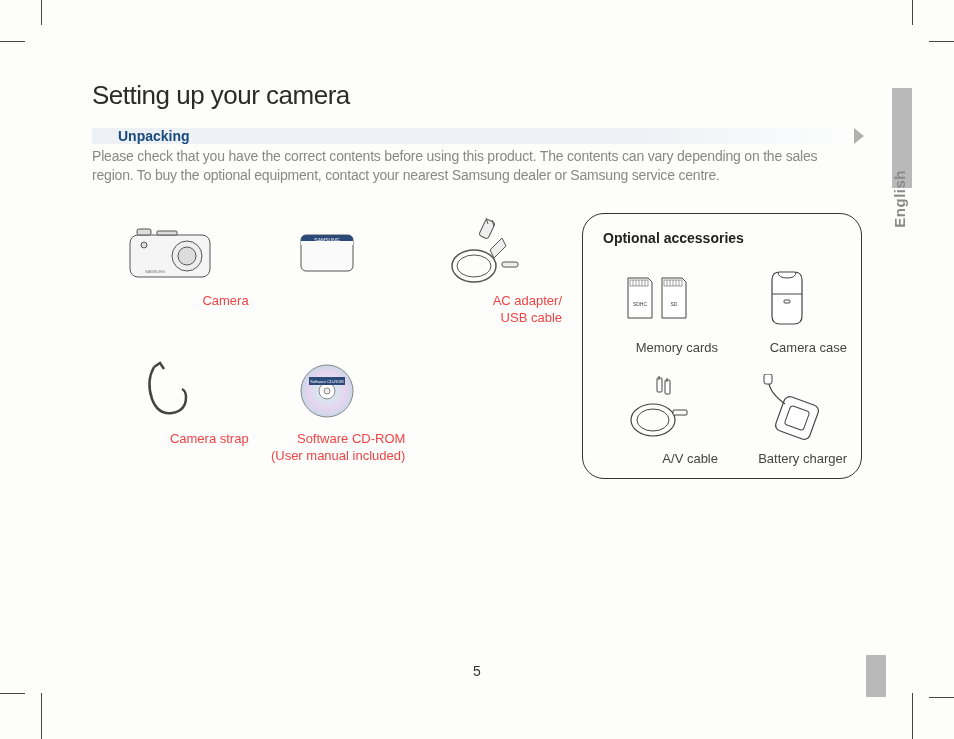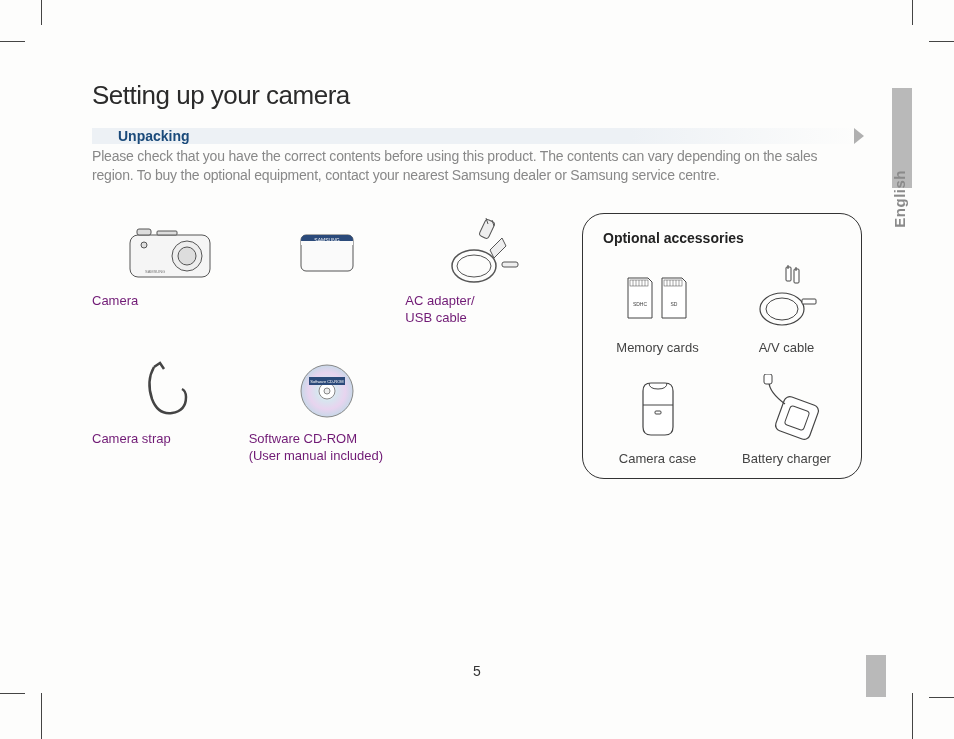--- a/index.html
+++ b/index.html
@@ -111,23 +111,23 @@
     display: flex;
     gap: 20px;
   }
   .included {
     flex: 1;
     display: grid;
     grid-template-columns: repeat(3, 1fr);
     gap: 10px 0;
   }
   .item {
-    text-align: left;
+    text-align: right;
     font-size: 13px;
-    color: #701a75;
+    color: #ef4444;
   }
   .item .icon-slot {
     height: 80px;
     display: flex;
     align-items: center;
     justify-content: center;
   }
   .item .cap {
     line-height: 1.3;
     min-height: 34px;
@@ -145,21 +145,21 @@
     color: #222;
     margin-bottom: 14px;
     padding-left: 6px;
   }
   .opt-grid {
     display: grid;
     grid-template-columns: 1fr 1fr;
     gap: 14px 8px;
   }
   .opt-item {
-    text-align: center;
+    text-align: right;
     font-size: 13px;
     color: #444;
   }
   .opt-item .icon-slot {
     height: 76px;
     display:flex;
     align-items:center;
     justify-content:center;
   }
   .opt-item .cap { line-height:1.3; padding-top:4px; }
@@ -306,43 +306,43 @@
               <line x1="58" y1="10" x2="58" y2="16" stroke="#444" stroke-width="0.5"></line>
               <line x1="61" y1="10" x2="61" y2="16" stroke="#444" stroke-width="0.5"></line>
               <text x="56" y="36" font-size="5" text-anchor="middle" fill="#444">SD</text>
             </svg>
           </div>
           <div class="cap">Memory cards</div>
         </div>
 
         <div class="opt-item">
           <div class="icon-slot">
+            <svg width="50" height="64" viewBox="0 0 50 64">
+              <path d="M 10 14 Q 10 6 18 6 L 32 6 Q 40 6 40 14 L 40 50 Q 40 58 32 58 L 18 58 Q 10 58 10 50 Z" fill="#fff" stroke="#444" stroke-width="1.2"></path>
+              <path d="M 10 28 L 40 28" stroke="#444"></path>
+              <path d="M 16 6 Q 16 12 25 12 Q 34 12 34 6" fill="none" stroke="#444"></path>
+              <rect x="22" y="34" width="6" height="3" rx="1" fill="none" stroke="#444"></rect>
+            </svg>
+          </div>
+          <div class="cap">Camera case</div>
+        </div>
+
+        <div class="opt-item">
+          <div class="icon-slot">
             <svg width="70" height="70" viewBox="0 0 70 70">
               <ellipse cx="30" cy="46" rx="22" ry="16" fill="none" stroke="#444" stroke-width="1.2"></ellipse>
               <ellipse cx="30" cy="46" rx="16" ry="11" fill="none" stroke="#444"></ellipse>
               <rect x="34" y="4" width="5" height="14" rx="1" fill="#fff" stroke="#444"></rect>
               <rect x="42" y="6" width="5" height="14" rx="1" fill="#fff" stroke="#444"></rect>
               <line x1="36" y1="2" x2="36" y2="6" stroke="#444"></line>
               <line x1="44" y1="4" x2="44" y2="8" stroke="#444"></line>
               <rect x="50" y="36" width="14" height="5" rx="1" fill="#fff" stroke="#444"></rect>
             </svg>
           </div>
           <div class="cap">A/V cable</div>
-        </div>
-
-        <div class="opt-item">
-          <div class="icon-slot">
-            <svg width="50" height="64" viewBox="0 0 50 64">
-              <path d="M 10 14 Q 10 6 18 6 L 32 6 Q 40 6 40 14 L 40 50 Q 40 58 32 58 L 18 58 Q 10 58 10 50 Z" fill="#fff" stroke="#444" stroke-width="1.2"></path>
-              <path d="M 10 28 L 40 28" stroke="#444"></path>
-              <path d="M 16 6 Q 16 12 25 12 Q 34 12 34 6" fill="none" stroke="#444"></path>
-              <rect x="22" y="34" width="6" height="3" rx="1" fill="none" stroke="#444"></rect>
-            </svg>
-          </div>
-          <div class="cap">Camera case</div>
         </div>
 
         <div class="opt-item">
           <div class="icon-slot">
             <svg width="76" height="70" viewBox="0 0 76 70">
               <g transform="rotate(20 48 44)">
                 <rect x="30" y="26" width="36" height="36" rx="6" fill="#fff" stroke="#444" stroke-width="1.2"></rect>
                 <rect x="38" y="34" width="20" height="20" rx="3" fill="#fff" stroke="#444"></rect>
               </g>
               <path d="M 36 30 Q 20 18 20 8" fill="none" stroke="#444" stroke-width="1.2"></path>

